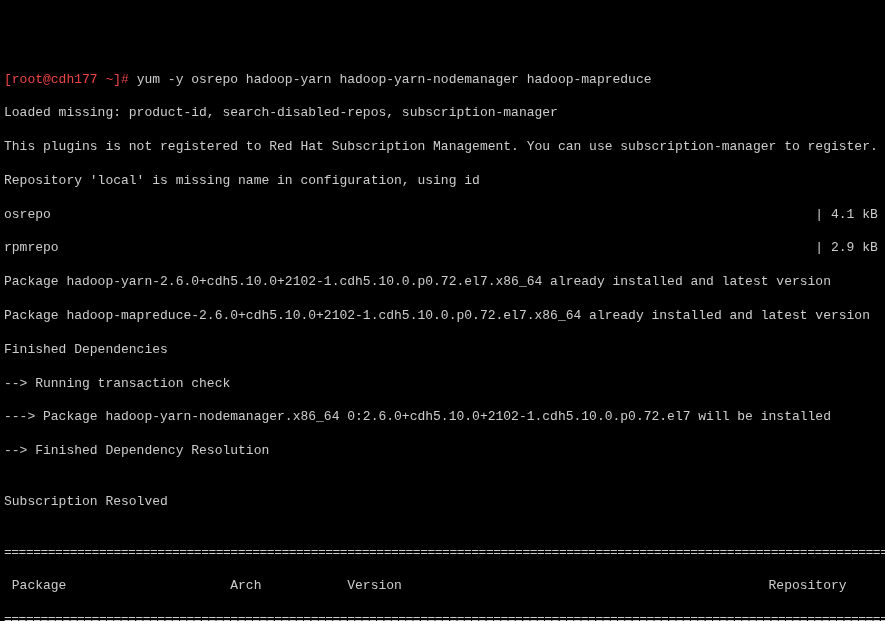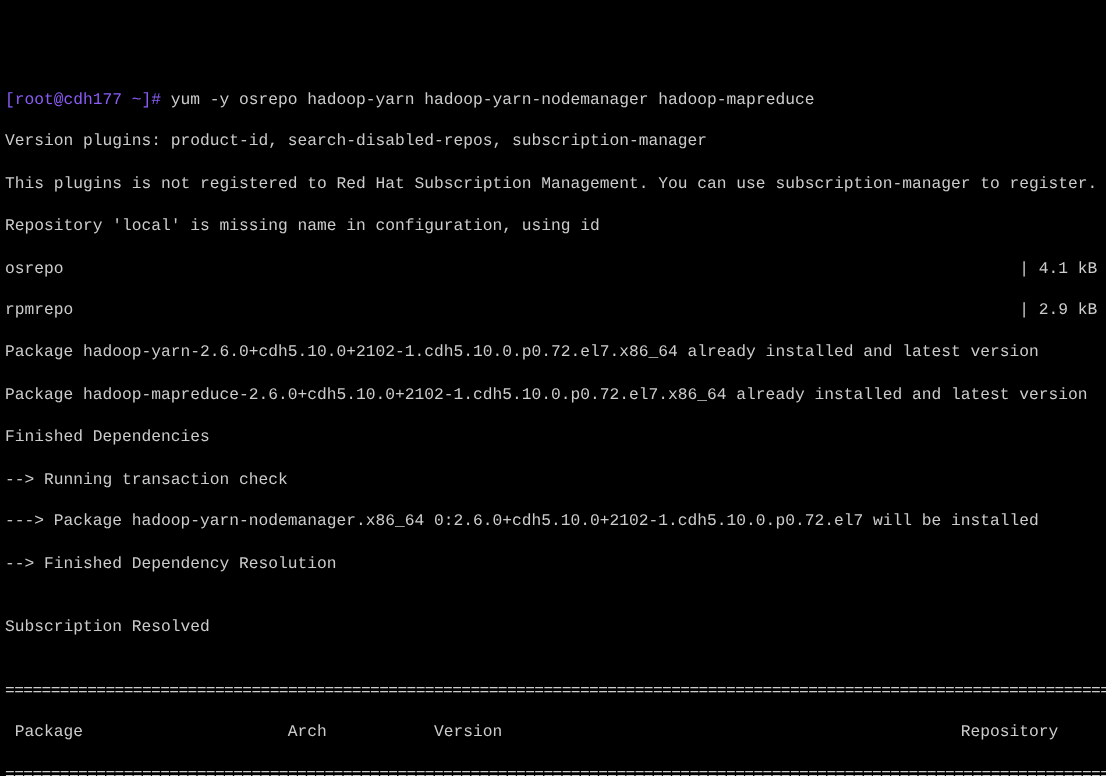--- a/index.html
+++ b/index.html
@@ -9,30 +9,30 @@
       font-family: "Consolas", "Courier New", monospace;
       font-size: 13px;
       line-height: 1.3;
       padding: 4px;
       white-space: pre;
       width: 885px;
       height: 621px;
       overflow: hidden;
     }
     .line { white-space: pre; }
-    .prompt { color: #8b5cf6; }
+    .prompt { color: #ef4444; }
     .double-line { letter-spacing: -0.5px; }
   </style>
 </head>
 <body>
 
 
 
 <div class="line"><span class="prompt">[root@cdh177 ~]# </span><span>yum -y osrepo hadoop-yarn hadoop-yarn-nodemanager hadoop-mapreduce</span></div>
-<div class="line">Version plugins: product-id, search-disabled-repos, subscription-manager</div>
+<div class="line">Loaded missing: product-id, search-disabled-repos, subscription-manager</div>
 <div class="line">This plugins is not registered to Red Hat Subscription Management. You can use subscription-manager to register.</div>
 <div class="line">Repository 'local' is missing name in configuration, using id</div>
 <div class="line">osrepo                                                                                                  | 4.1 kB  00:00:00</div>
 <div class="line">rpmrepo                                                                                                 | 2.9 kB  00:00:00</div>
 <div class="line">Package hadoop-yarn-2.6.0+cdh5.10.0+2102-1.cdh5.10.0.p0.72.el7.x86_64 already installed and latest version</div>
 <div class="line">Package hadoop-mapreduce-2.6.0+cdh5.10.0+2102-1.cdh5.10.0.p0.72.el7.x86_64 already installed and latest version</div>
 <div class="line">Finished Dependencies</div>
 <div class="line">--&gt; Running transaction check</div>
 <div class="line">---&gt; Package hadoop-yarn-nodemanager.x86_64 0:2.6.0+cdh5.10.0+2102-1.cdh5.10.0.p0.72.el7 will be installed</div>
 <div class="line">--&gt; Finished Dependency Resolution</div>

